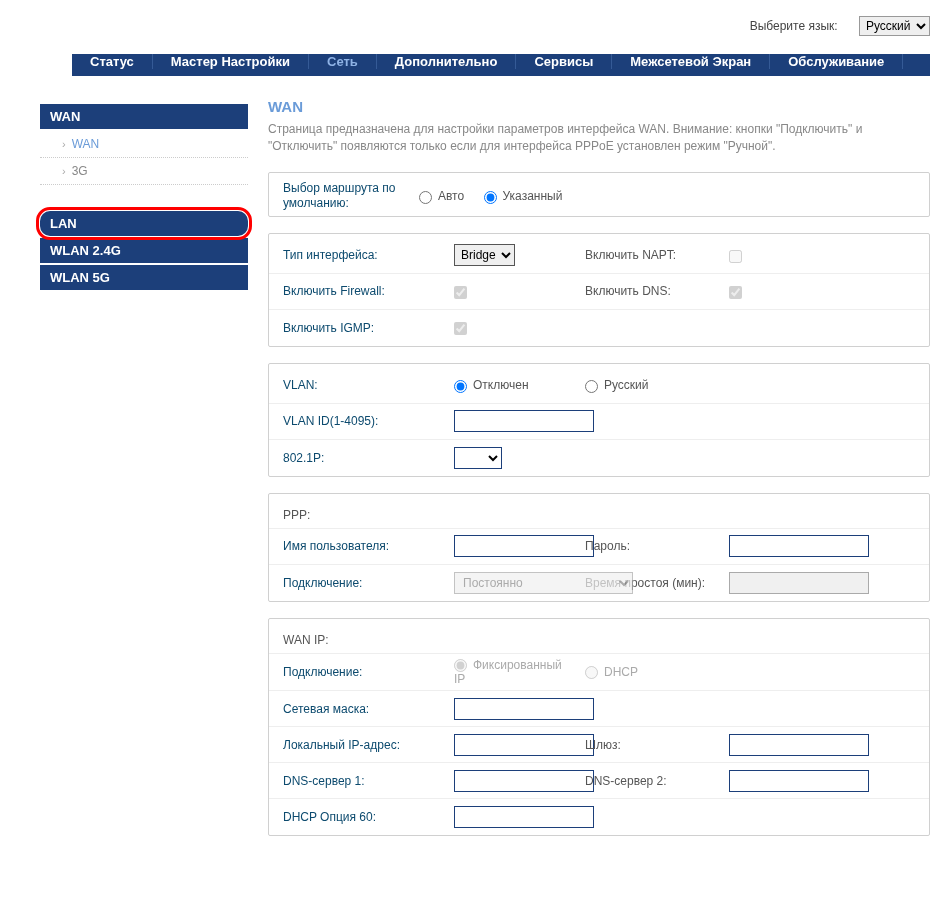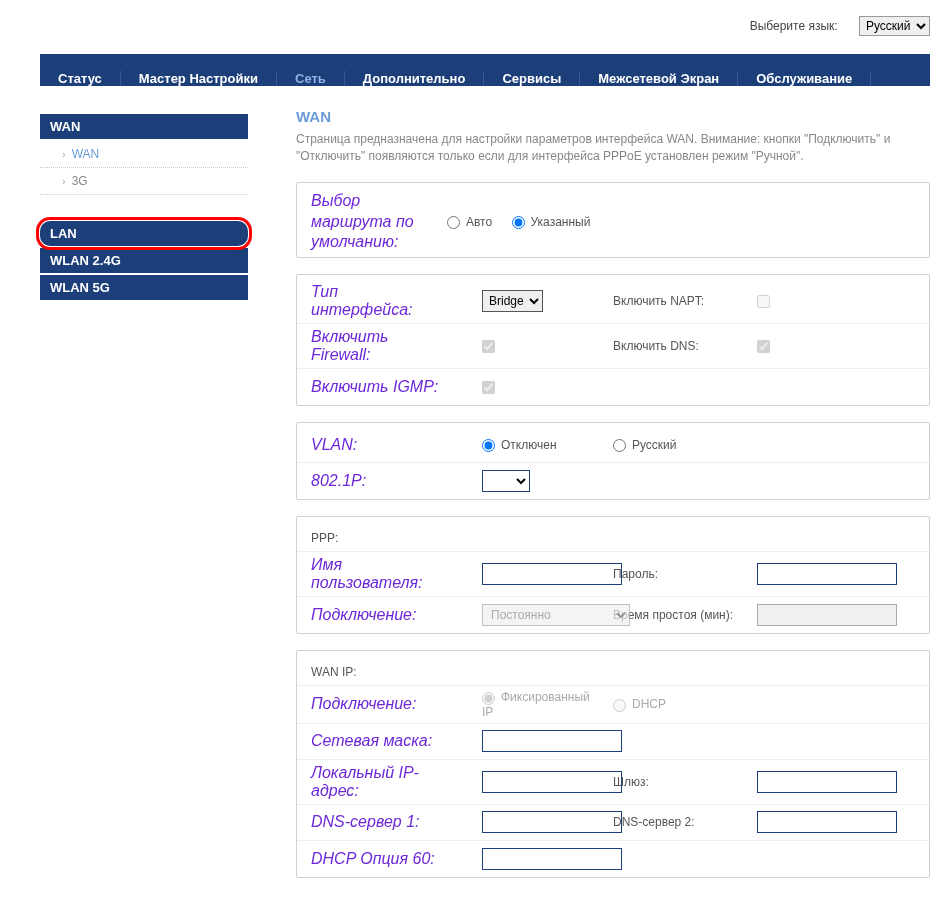--- a/index.html
+++ b/index.html
@@ -1,44 +1,44 @@
 <!DOCTYPE html>
 <html><head>
 <meta charset="utf-8">
 <style>
 * { box-sizing: border-box; margin: 0; padding: 0; }
 body { font-family: Arial, sans-serif; font-size: 12px; background: #fff; color: #333; }
 .page { width: 950px; height: 903px; padding: 12px 20px 0 40px; background: #fff; }
 .langbar { text-align: right; padding: 4px 0 18px; font-size: 12px; color: #444; }
 .langbar select { border: 1px solid #999; font-size: 12px; padding: 1px 2px; margin-left: 18px; }
-.topnav { background: #1c3f7a; height: 32px; display: flex; align-items: flex-end; }
+.topnav { background: #1c3f7a; height: 22px; display: flex; align-items: flex-start; margin-left: 32px; }
 .topnav .item { color: #fff; font-size: 13px; font-weight: bold; padding: 0 18px; display: flex; align-items: center; border-right: 1px solid #355a96; cursor: pointer; }
 .topnav .item.active { color: #8fb3e6; }
-.body { display: flex; margin-top: 22px; gap: 28px; }
+.body { display: flex; margin-top: 22px; }
 .sidebar { width: 208px; flex-shrink: 0; margin-right: 20px; padding-top: 6px; }
 .sidecat { background: #1c3f7a; color: #fff; font-weight: bold; font-size: 13px; padding: 5px 10px; margin-bottom: 2px; cursor: pointer; }
 .sidecat.hl { outline: 3px solid #f00; outline-offset: 1px; border-radius: 10px; }
 .sidesub { padding: 6px 0 6px 22px; font-size: 12px; color: #888; cursor: pointer; border-bottom: 1px dotted #ccc; }
 .sidesub::before { content: "›"; margin-right: 6px; color: #aaa; font-size: 11px; }
 .sidesub.active { color: #6a9bd8; }
 .sidegap { height: 26px; }
 .main { flex: 1; }
 .main h1 { color: #6a9bd8; font-size: 15px; font-weight: bold; margin-bottom: 6px; }
 .main .desc { color: #888; font-size: 12px; line-height: 1.45; margin-bottom: 16px; }
 .panel { border: 1px solid #d0d0d0; border-radius: 2px; padding: 4px 0 0; margin-bottom: 16px; background: #fff; }
 .row { display: flex; align-items: center; min-height: 36px; padding: 4px 0; border-bottom: 1px solid #eee; }
 .row:last-child { border-bottom: none; }
-.cell-label { width: 150px; padding: 0 6px 0 14px; color: #6d28d9; font-size: 16px; font-weight: 500; font-style: italic; }
+.cell-label { width: 150px; padding: 0 6px 0 14px; color: #0c4a6e; font-size: 12px; font-weight: 500; }
 .cell-ctrl { width: 160px; padding-right: 10px; padding-left: 35px; }
 .cell-label2 { width: 150px; padding: 0 6px; color: #555; font-size: 12px; font-weight: 500; }
 .cell-ctrl2 { width: 160px; }
 input[type=text], select.wide { width: 140px; height: 22px; border: 1px solid #1c3f7a; background: #fff; padding: 0 4px; font-size: 12px; }
 select.narrow { width: 48px; height: 22px; border: 1px solid #1c3f7a; background: #fff; font-size: 12px; }
 select.bridge { height: 22px; border: 1px solid #555; font-size: 12px; padding: 0 2px; }
-select.conn { width: 148px; height: 22px; border: 1px solid #aaa; background: #f0f0f0; color: #888; font-size: 12px; padding: 0 4px; }
+select.conn { width: 179px; height: 22px; border: 1px solid #aaa; background: #f0f0f0; color: #888; font-size: 12px; padding: 0 4px; }
 input[type=text].disabled, select.disabled { background: #f0f0f0; color: #999; border-color: #aaa; }
 input[type=radio], input[type=checkbox] { margin-right: 6px; vertical-align: middle; }
 .radio-lbl { margin-right: 16px; font-size: 12px; color: #555; }
 .radio-lbl.dis { color: #aaa; }
 .sectitle { padding: 10px 14px 6px; font-size: 12px; color: #555; font-weight: 500; border-bottom: 1px solid #eee; }
 </style>
 </head>
 <body>
 
 <div class="page">
@@ -104,20 +104,24 @@
         </div>
       </div>
 
       <div class="panel">
         <div class="row">
           <div class="cell-label">VLAN:</div>
           <div class="cell-ctrl"><label class="radio-lbl"><input type="radio" name="vlan" checked="" style=""><span>Отключен</span></label></div>
           <div class="cell-label2"><label class="radio-lbl"><input type="radio" name="vlan" style=""><span>Русский</span></label></div>
         </div>
         <div class="row">
+          <div class="cell-label">VLAN ID(1-4095):</div>
+          <div class="cell-ctrl"><input type="text" style=""></div>
+        </div>
+        <div class="row">
           <div class="cell-label">802.1P:</div>
           <div class="cell-ctrl"><select class="narrow"><option></option></select></div>
         </div>
       </div>
 
       <div class="panel">
         <div class="sectitle">PPP:</div>
         <div class="row">
           <div class="cell-label">Имя пользователя:</div>
           <div class="cell-ctrl"><input type="text" style=""></div>

